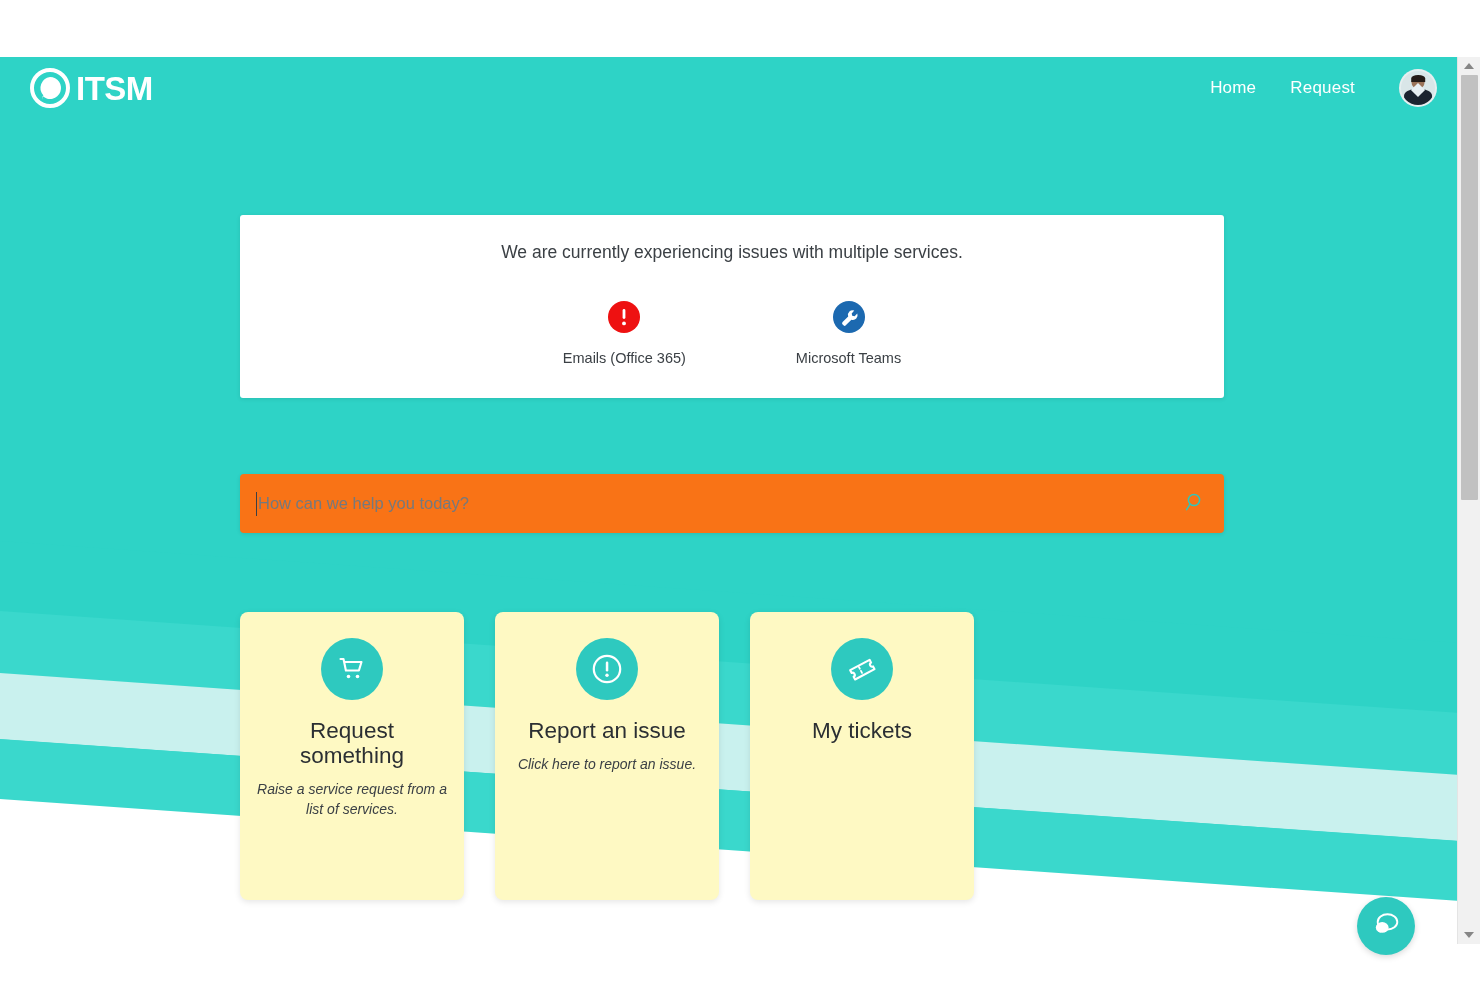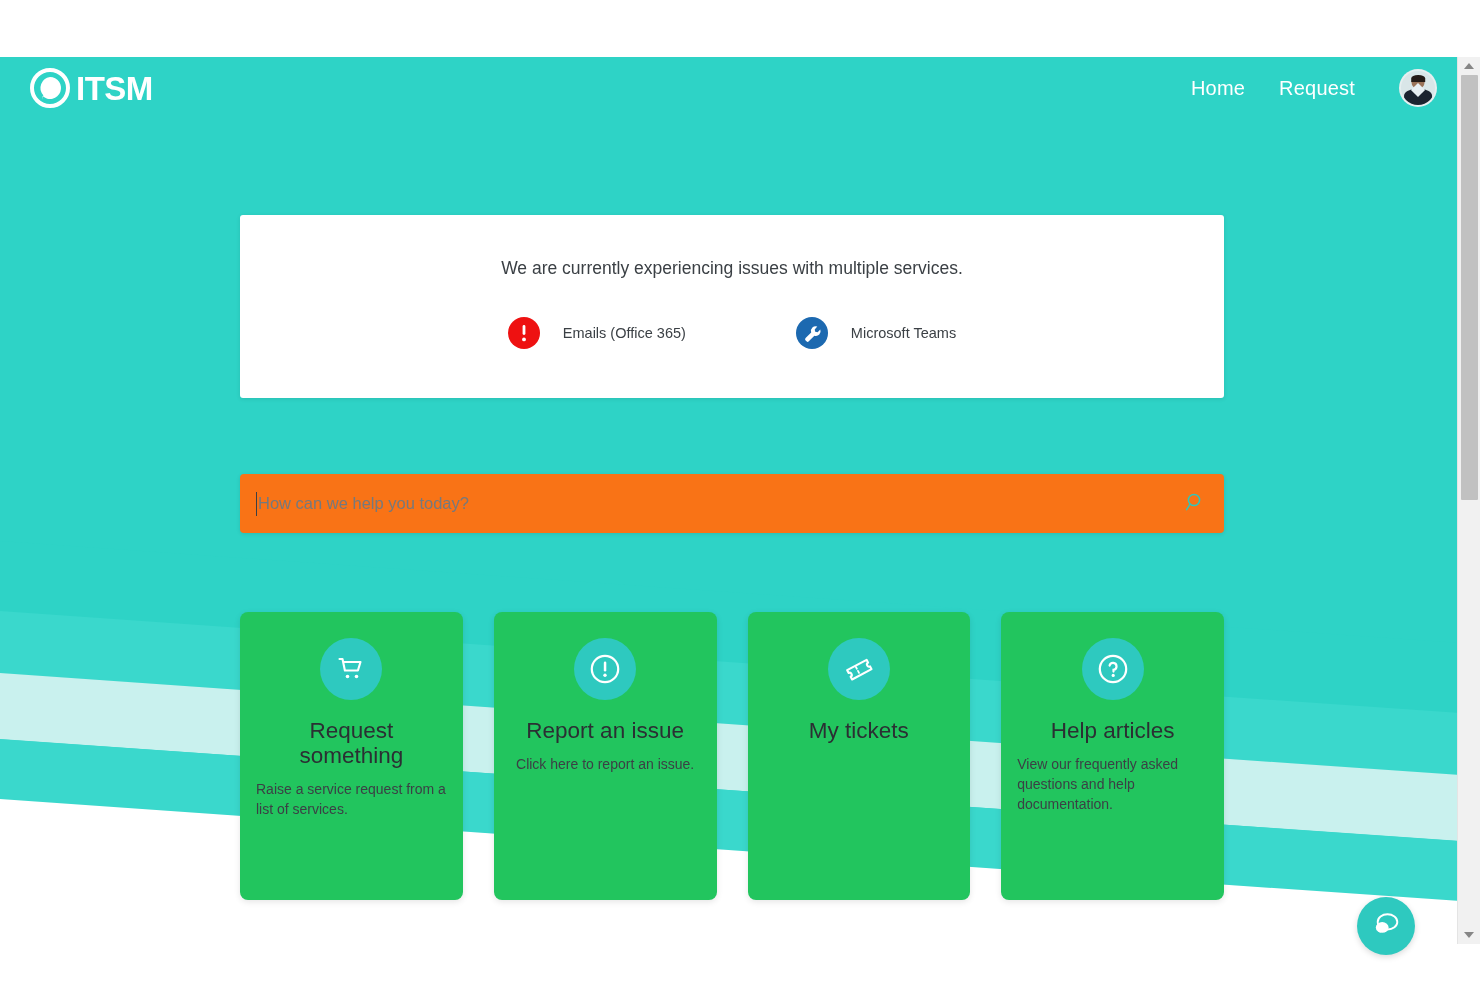--- a/index.html
+++ b/index.html
@@ -96,21 +96,21 @@
     font-weight: 700;
     letter-spacing: -0.5px;
     line-height: 1;
   }
   .nav {
     margin-left: auto;
     display: flex; align-items: center; gap: 34px;
   }
   .nav a {
     color: #ffffff;
-    font-size: 20px;
+    font-size: 17px;
     text-decoration: none;
     letter-spacing: 0.2px;
   }
   .avatar {
     width: 38px; height: 38px;
     border-radius: 50%;
     overflow: hidden;
     background: #d9e6e8;
     position: relative;
     margin-left: 10px;
@@ -160,21 +160,21 @@
   .alert-title {
     font-size: 17.5px;
     color: #3b4045;
     margin-top: -6px;
   }
   .alert-services {
     display: flex;
     gap: 110px;
     margin-top: 38px;
   }
-  .svc { display: flex; align-items: center; gap: 23px; }
+  .svc { display: flex; align-items: center; gap: 17px; flex-direction: column; }
   .svc-icon {
     width: 32px; height: 32px;
     border-radius: 50%;
     display: flex; align-items: center; justify-content: center;
     position: relative;
   }
   .svc-label { font-size: 14.5px; color: #3b4045; }
 
   
   .search {
@@ -209,21 +209,21 @@
   .cards {
     position: absolute;
     left: 240px; top: 555px;
     width: 984px;
     display: flex;
     gap: 31px;
     z-index: 20;
   }
   .card {
     width: 224px; height: 288px;
-    background: #22c55e;
+    background: #fef9c3;
     border-radius: 8px;
     box-shadow: 0 2px 6px rgba(0,0,0,0.10);
     display: flex; flex-direction: column;
     align-items: center;
     padding: 26px 16px 0 16px;
   }
   .card-icon {
     width: 62px; height: 62px;
     border-radius: 50%;
     background: #2ec9bf;
@@ -235,21 +235,23 @@
     font-size: 22.5px;
     color: #2b2f33;
     text-align: center;
     line-height: 1.12;
     font-weight: 400;
   }
   .card-desc {
     margin-top: 12px;
     font-size: 14px;
     color: #3b4045;
+    text-align: center;
     line-height: 1.42;
+    font-style: italic;
   }
 
   
   .chat-fab {
     position: absolute;
     right: 42px; bottom: 60px;
     width: 58px; height: 58px;
     border-radius: 50%;
     background: #2ec9bf;
     box-shadow: 0 2px 6px rgba(0,0,0,0.15);
@@ -399,31 +401,20 @@
           <svg width="32" height="32" viewBox="0 0 32 32">
             <g transform="rotate(-28 16 16)">
               <path d="M5 11.5h22v3.2a2.1 2.1 0 0 0 0 4.2v3.1H5v-3.1a2.1 2.1 0 0 0 0-4.2z" fill="none" stroke="#ffffff" stroke-width="2.1" stroke-linejoin="round"></path>
               <line x1="14.2" y1="12.6" x2="14.2" y2="21.2" stroke="#ffffff" stroke-width="1.8" stroke-dasharray="2.2 2.4" stroke-linecap="round"></line>
             </g>
           </svg>
         </div>
         <div class="card-title">My tickets</div>
       </div>
 
-      <div class="card">
-        <div class="card-icon">
-          <svg width="30" height="30" viewBox="0 0 30 30">
-            <circle cx="15" cy="15" r="13.2" fill="none" stroke="#ffffff" stroke-width="2.2"></circle>
-            <path d="M11.6 11.6a3.5 3.5 0 1 1 3.9 4.2v1.8" fill="none" stroke="#ffffff" stroke-width="2.2" stroke-linecap="round"></path>
-            <circle cx="15.2" cy="21.4" r="1.6" fill="#ffffff"></circle>
-          </svg>
-        </div>
-        <div class="card-title">Help articles</div>
-        <div class="card-desc">View our frequently asked questions and help documentation.</div>
-      </div>
 
     </div>
 
     <button class="chat-fab" aria-label="chat">
       <span>
         <svg width="30" height="28" viewBox="0 0 30 28">
           <path d="M16.5 3.2c5.4 0 9.8 3.4 9.8 7.7 0 4.2-4.4 7.6-9.8 7.6-1 0-2-.1-2.9-.3l-4.3 2.3 1.1-3.3c-2.3-1.4-3.7-3.7-3.7-6.3 0-4.3 4.4-7.7 9.8-7.7z" fill="none" stroke="#ffffff" stroke-width="1.9" stroke-linejoin="round"></path>
           <ellipse cx="11.2" cy="16.4" rx="6.4" ry="5.3" fill="#ffffff"></ellipse>
         </svg>
       </span>

